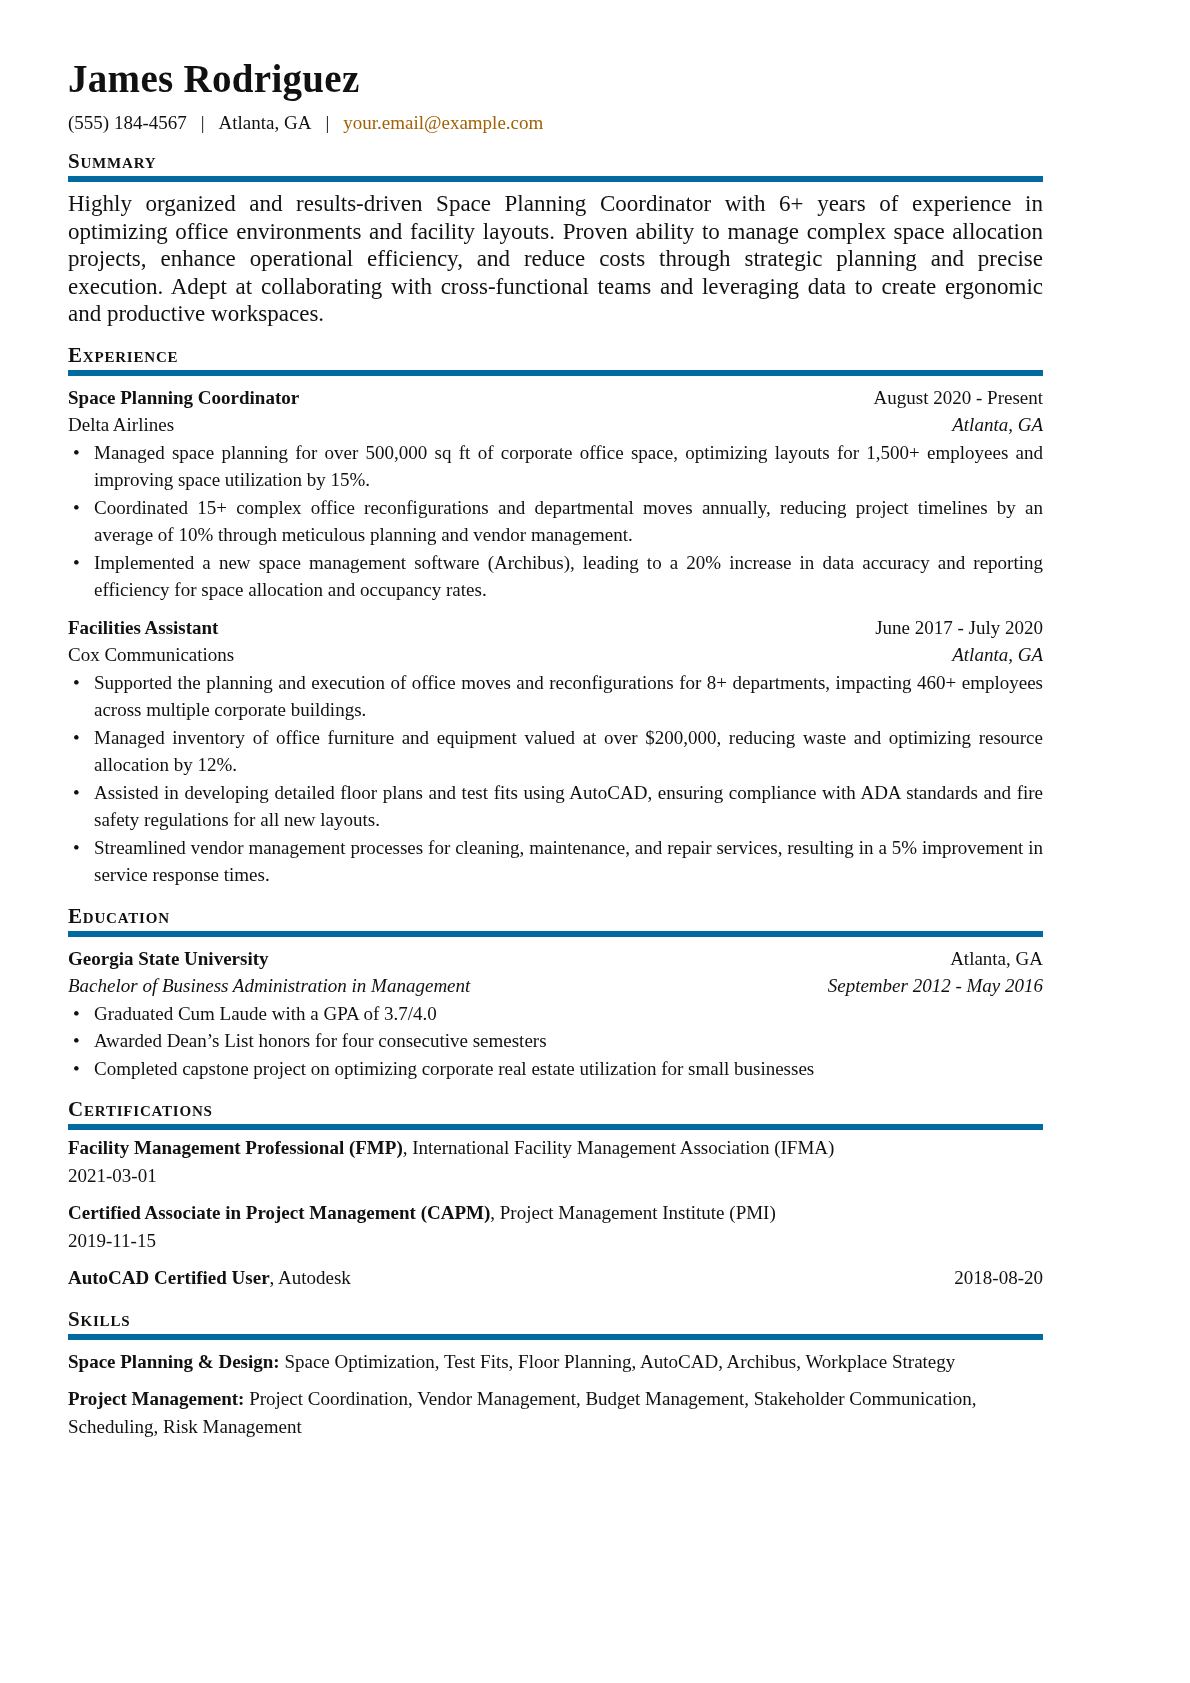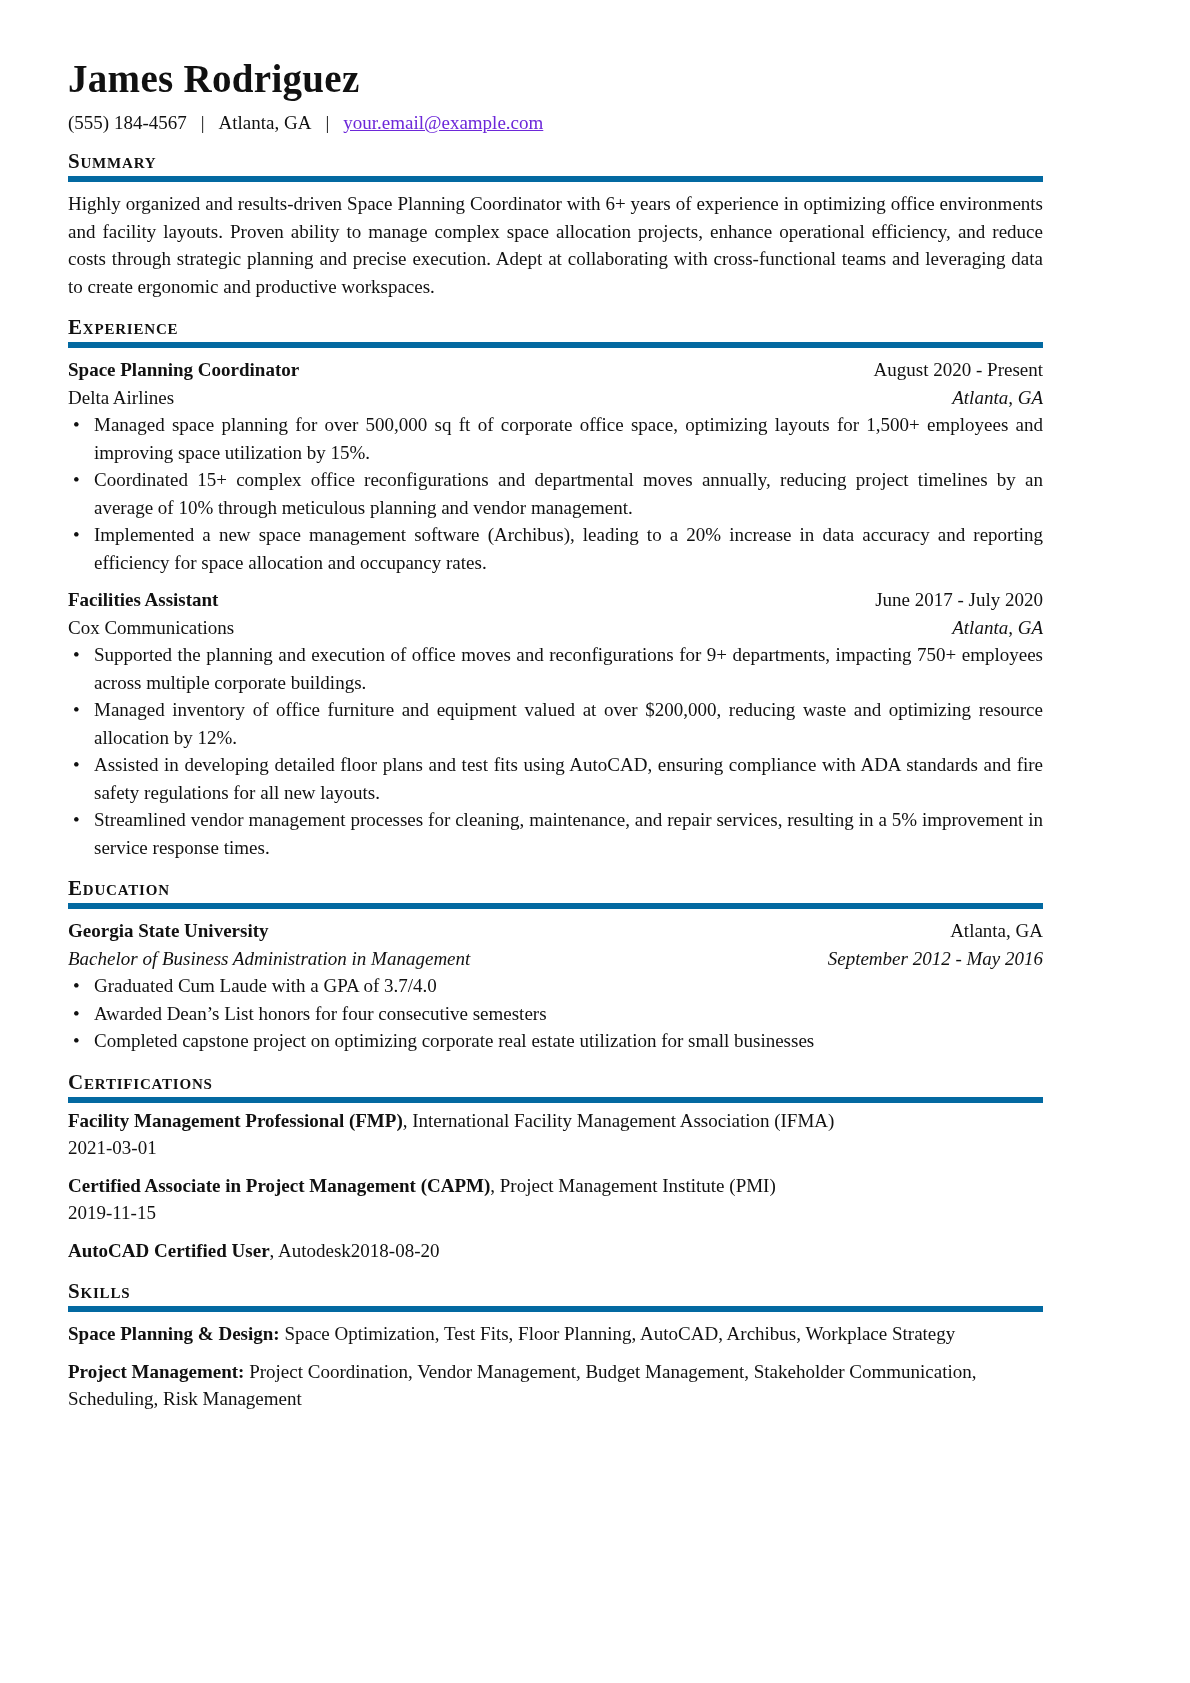--- a/index.html
+++ b/index.html
@@ -5,40 +5,40 @@
   html, body { margin: 0; padding: 0; background: #ffffff; }
   body {
     width: 1190px; height: 1683px; position: relative; overflow: hidden;
     font-family: "Liberation Serif", "DejaVu Serif", serif;
     color: #111111;
   }
   .page { position: absolute; left: 68px; top: 54px; width: 975px; }
   .name { font-size: 39px; font-weight: bold; line-height: 50px; margin: 0; letter-spacing: 0.3px; }
   .contact { font-size: 19px; line-height: 26px; margin-top: 6px; }
   .contact .sep { display: inline-block; margin: 0 14px; }
-  .contact a { color: #6d28d9; text-decoration: underline; }
+  .contact a { color: #a16207; }
   .section-title {
     font-size: 21px; font-weight: bold; font-variant: small-caps; letter-spacing: 0.8px;
     line-height: 26px; margin-top: 14px; padding-bottom: 2px;
     border-bottom: 6px solid #0369a1;
   }
   .section-title.first { margin-top: 12px; }
-  .para { font-size: 19px; line-height: 27.5px; margin-top: 8px; text-align: justify; }
+  .para { font-size: 23px; line-height: 27.5px; margin-top: 8px; text-align: justify; }
   .row { display: flex; justify-content: space-between; font-size: 19px; line-height: 27.5px; }
   .row .b { font-weight: bold; }
   .row .i { font-style: italic; }
   .entry { margin-top: 8px; }
   .entry + .entry { margin-top: 10px; }
   ul.bullets { list-style: none; margin: 0; padding: 0; }
   ul.bullets li { position: relative; padding-left: 26px; font-size: 19px; line-height: 27.5px; text-align: justify; }
   ul.bullets li .dot { position: absolute; left: 5px; top: 0; }
   .cert { font-size: 19px; line-height: 27.5px; margin-top: 4px; }
   .cert + .cert { margin-top: 10px; }
   .cert .b { font-weight: bold; }
-  .cert-row { display: flex; }
+  .cert-row { display: flex; justify-content: space-between; }
   .skill { font-size: 19px; line-height: 27.5px; margin-top: 8px; }
   .skill + .skill { margin-top: 10px; }
   .skill .b { font-weight: bold; }
 </style>
 </head>
 <body>
 
 <div class="page">
 
   <h1 class="name">James Rodriguez</h1>
@@ -70,21 +70,21 @@
   <div class="entry">
     <div class="row">
       <span class="b">Facilities Assistant</span>
       <span>June 2017 - July 2020</span>
     </div>
     <div class="row">
       <span>Cox Communications</span>
       <span class="i">Atlanta, GA</span>
     </div>
     <ul class="bullets">
-      <li><span class="dot">•</span><span>Supported the planning and execution of office moves and reconfigurations for 9+ departments, impact­ing 750+ employees across multiple corporate buildings.</span></li>
+      <li><span class="dot">•</span><span>Supported the planning and execution of office moves and reconfigurations for 8+ departments, impact­ing 460+ employees across multiple corporate buildings.</span></li>
       <li><span class="dot">•</span><span>Managed inventory of office furniture and equipment valued at over $200,000, reducing waste and opti­mizing resource allocation by 12%.</span></li>
       <li><span class="dot">•</span><span>Assisted in developing detailed floor plans and test fits using AutoCAD, ensuring compliance with ADA standards and fire safety regulations for all new layouts.</span></li>
       <li><span class="dot">•</span><span>Streamlined vendor management processes for cleaning, maintenance, and repair services, resulting in a 5% improvement in service response times.</span></li>
     </ul>
   </div>
 
   <div class="section-title">Education</div>
   <div class="entry">
     <div class="row">
       <span class="b">Georgia State University</span>

